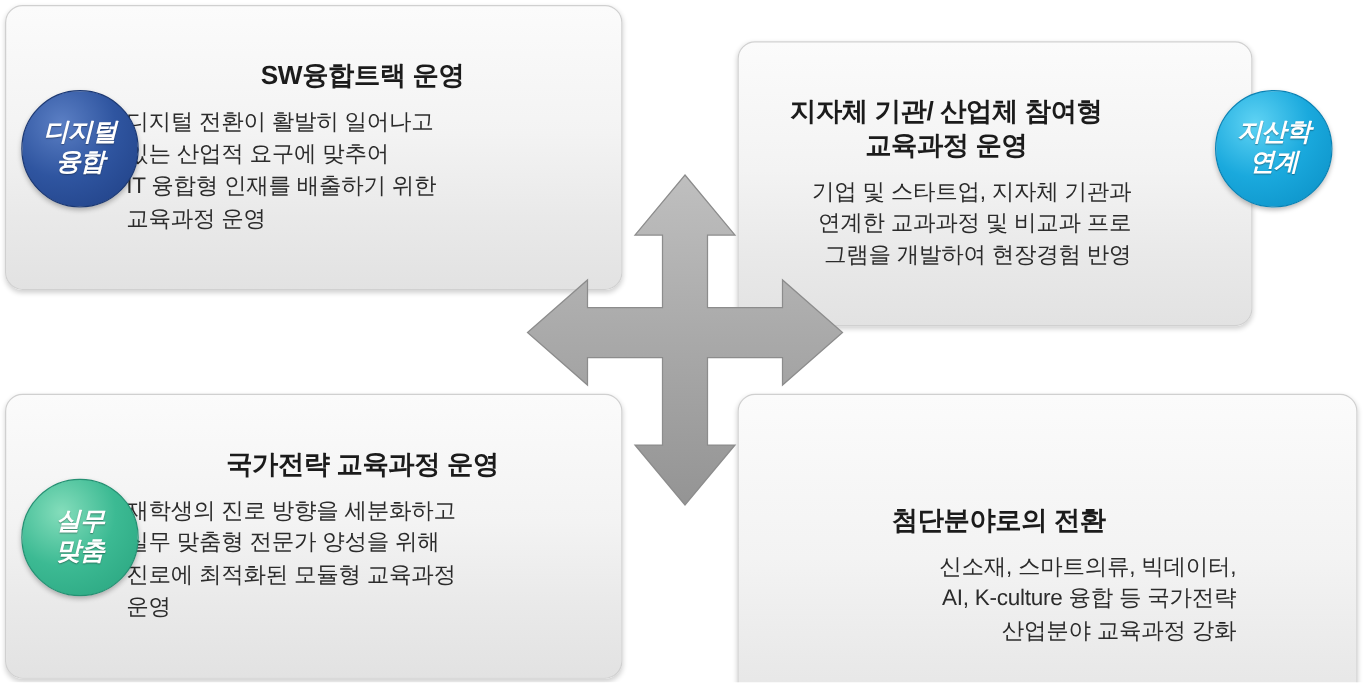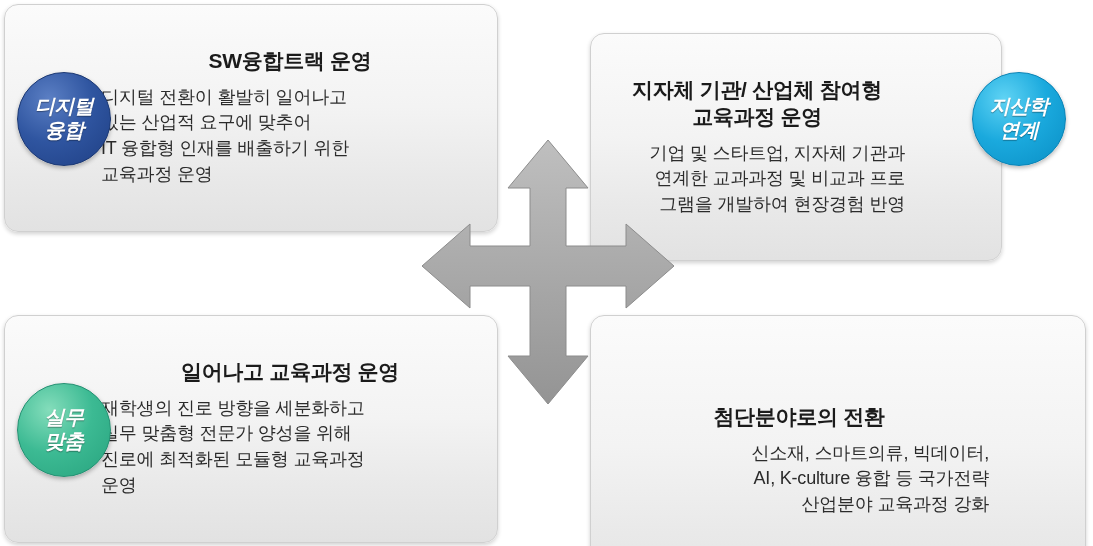--- a/index.html
+++ b/index.html
@@ -151,21 +151,21 @@
 그램을 개발하여 현장경험 반영</div>
       </div>
     </div>
   </div>
   <div class="badge badge-cyan badge-tr">지산학
 연계</div>
 
   <div class="card card-bl">
     <div class="card-inner">
       <div class="card-body">
-        <div class="card-title">일어나고 교육과정 운영</div>
+        <div class="card-title">국가전략 교육과정 운영</div>
         <div class="card-text">재학생의 진로 방향을 세분화하고
 실무 맞춤형 전문가 양성을 위해
 진로에 최적화된 모듈형 교육과정
 운영</div>
       </div>
     </div>
   </div>
   <div class="badge badge-green badge-bl">실무
 맞춤</div>
 

